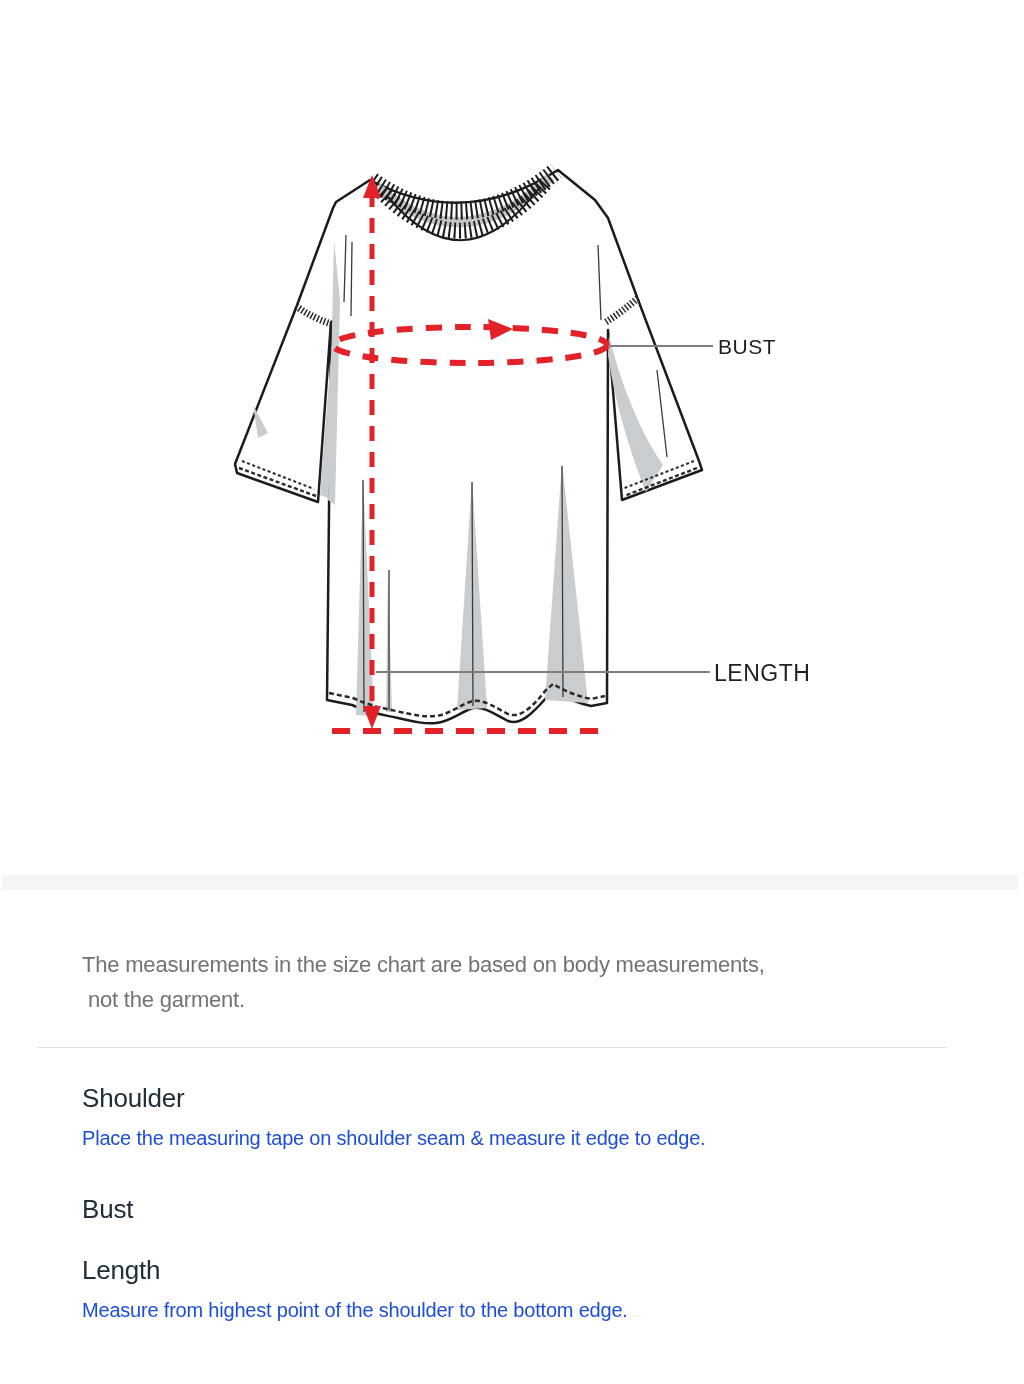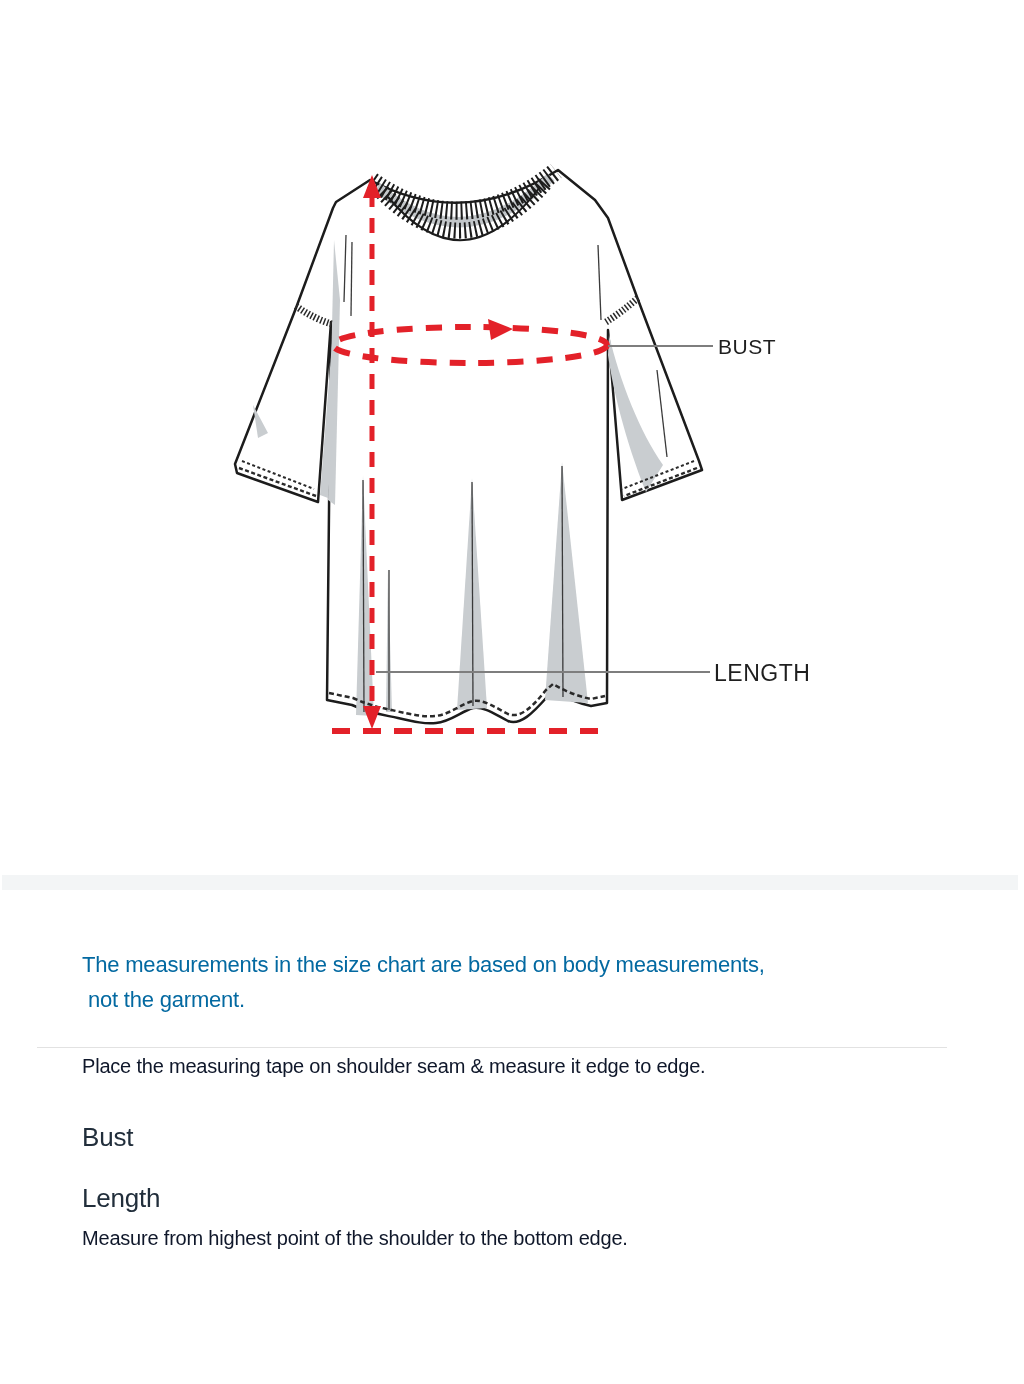--- a/index.html
+++ b/index.html
@@ -1,28 +1,28 @@
 <!DOCTYPE html>
 <html><head>
 <meta charset="utf-8">
 <style>
   html,body{margin:0;padding:0;background:#ffffff;}
   #page{position:relative;width:1024px;height:1384px;background:#ffffff;overflow:hidden;
         font-family:"Liberation Sans",sans-serif;color:#242f3c;}
   .diagram-wrap{position:absolute;top:0;left:0;width:1024px;height:860px;}
   .divider-bar{position:absolute;top:875px;left:2px;width:1016px;height:15px;background:#f3f5f6;}
   .content{position:absolute;top:890px;left:0;width:1024px;padding:0 90px 0 82px;box-sizing:border-box;}
-  .note{margin-top:57px;font-size:22px;line-height:35px;color:#0369a1;
+  .note{margin-top:57px;font-size:22px;line-height:35px;color:#737373;
         white-space:pre-wrap;letter-spacing:-0.2px;}
   .rule{border:0;border-top:1px solid #e2e2e2;margin:30px 0 0 -45px;width:910px;}
   .section h2{font-size:26px;font-weight:400;color:#212e3b;margin:34px 0 6px 0;
               line-height:32px;letter-spacing:-0.2px;}
   .section.bust h2{margin-top:37px;}
   .section.length h2{margin-top:29px;}
-  .section p{font-size:20px;line-height:36px;color:#0f172a;margin:0;
+  .section p{font-size:20px;line-height:36px;color:#1d4ed8;margin:0;
              white-space:pre-wrap;letter-spacing:-0.2px;}
   svg text.measure-label{font-family:"Liberation Sans",sans-serif;fill:#1f1f1f;letter-spacing:0.5px;}
 </style>
 </head>
 <body>
 
 <div id="page">
 
   <div class="diagram-wrap">
     <svg width="1024" height="860" viewBox="0 0 1024 860" xmlns="http://www.w3.org/2000/svg">
@@ -100,20 +100,21 @@
 
   <div class="divider-bar"></div>
 
   <div class="content">
     <div class="note">The measurements in the size chart are based on body measurements,
  not the garment.</div>
 
     <hr class="rule">
 
     <div class="section shoulder">
+      <h2>Shoulder</h2>
       <p>Place the measuring tape on shoulder seam &amp; measure it edge to edge.</p>
     </div>
 
     <div class="section bust">
       <h2>Bust</h2>
     </div>
 
     <div class="section length">
       <h2>Length</h2>
       <p>Measure from highest point of the shoulder to the bottom edge.</p>

